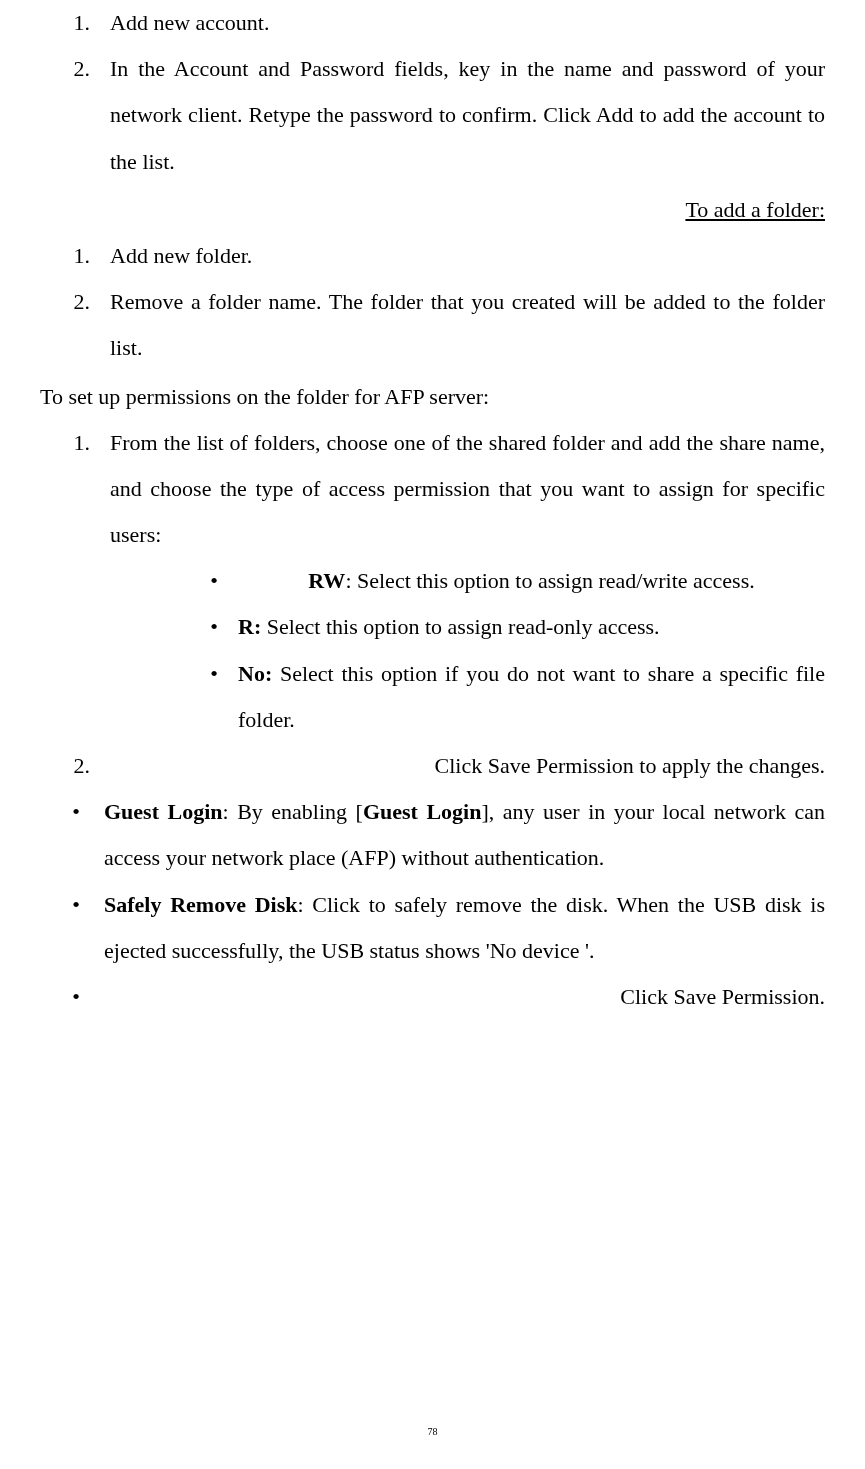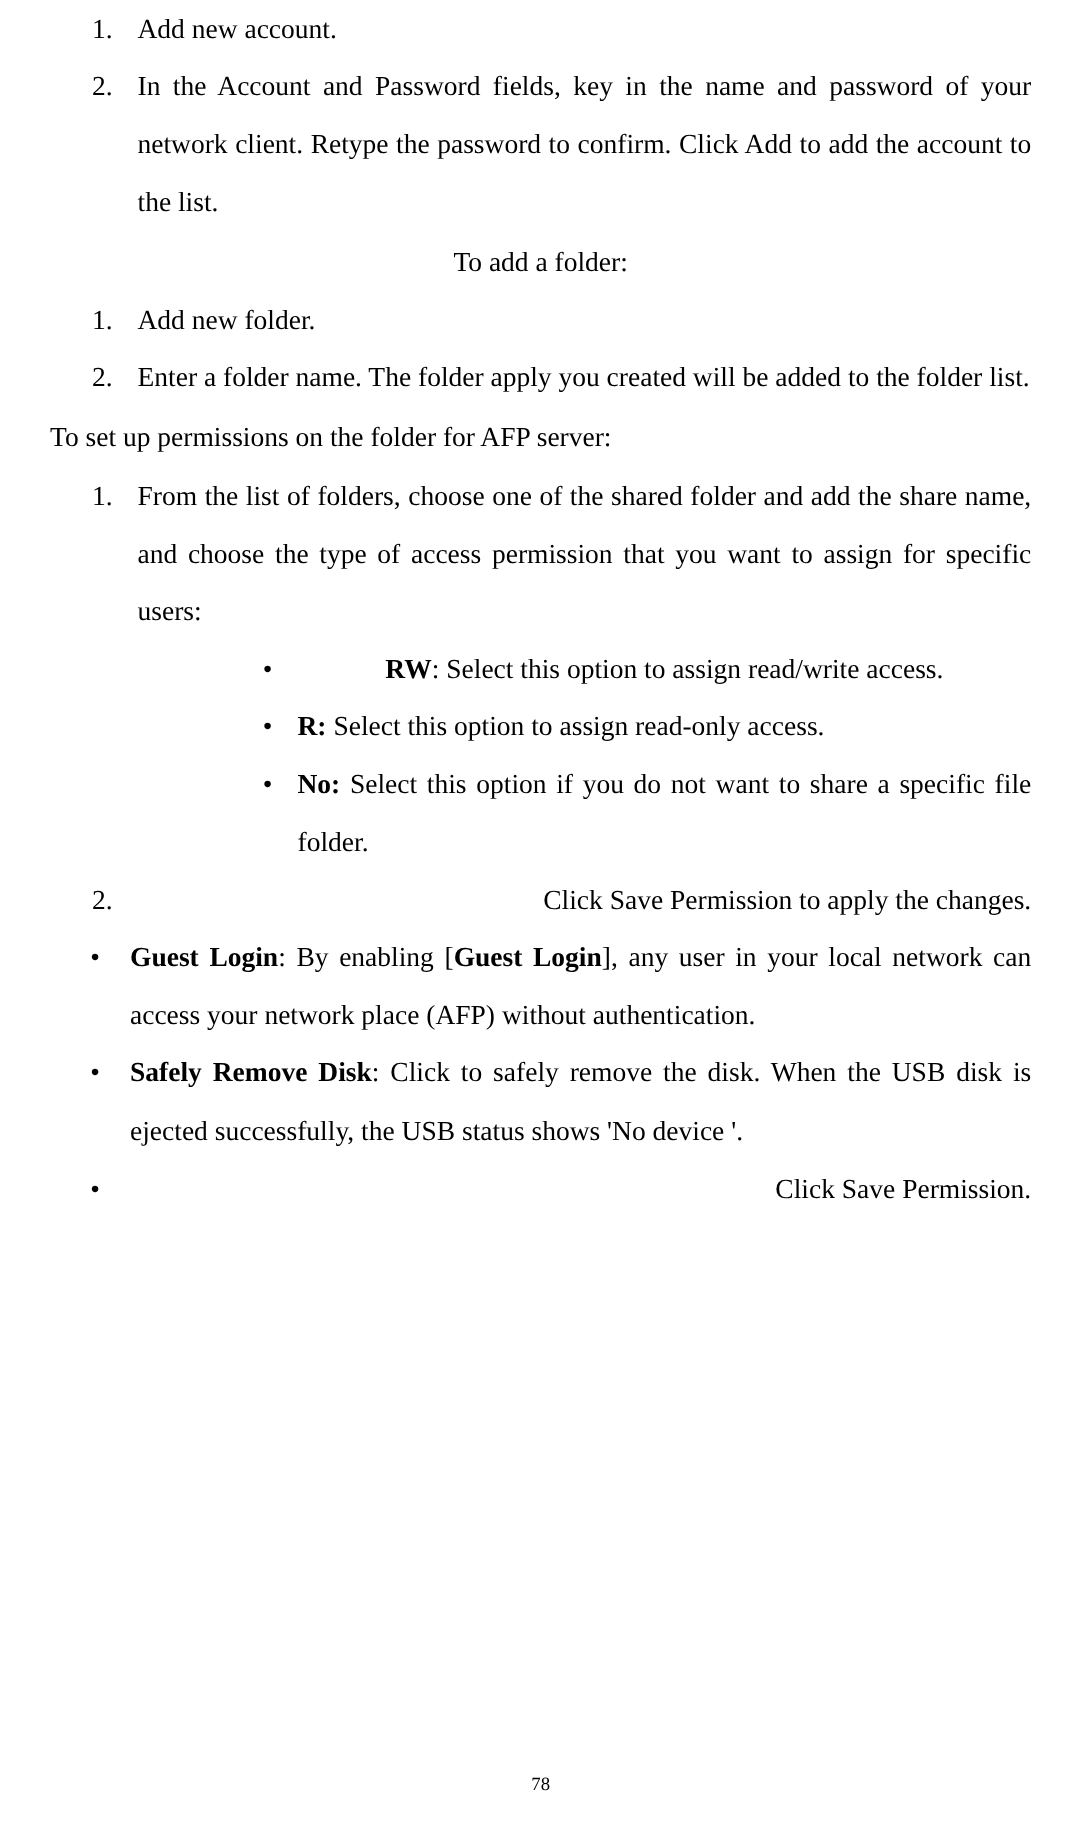--- a/index.html
+++ b/index.html
@@ -24,48 +24,48 @@
     .heading { margin-top: 2px; }
     .ul { list-style: none; }
     .ul .row { display: flex; }
     .ul .bullet { flex: 0 0 48px; text-align: center; }
     .ul .body { flex: 1; }
     .ul.inner { margin-left: 80px; }
     .ul.inner .bullet { flex: 0 0 48px; }
     .ul.outer { margin-left: 8px; }
     .ul.outer .bullet { flex: 0 0 56px; }
     .b { font-weight: bold; }
-    .page-num { position: absolute; bottom: 32px; left: 0; width: 100%; text-align: center; font-size: 15px; }
+    .page-num { position: absolute; bottom: 32px; left: 0; width: 100%; text-align: center; font-size: 10px; }
   </style>
 </head>
 <body>
 
 <div class="page">
 
   <div class="ol lvl1">
     <div class="row">
       <div class="num">1.</div>
       <div class="body">Add new account.</div>
     </div>
     <div class="row">
       <div class="num">2.</div>
       <div class="body">In the Account and Password fields, key in the name and password of your network client. Retype the password to confirm. Click Add to add the account to the list.</div>
     </div>
   </div>
 
-  <div class="heading" style="text-align:center;">To add a folder:</div>
+  <div class="heading" style="text-align:right;text-decoration:underline;">To add a folder:</div>
 
   <div class="ol lvl1">
     <div class="row">
       <div class="num">1.</div>
       <div class="body">Add new folder.</div>
     </div>
     <div class="row">
       <div class="num">2.</div>
-      <div class="body">Enter a folder name. The folder apply you created will be added to the folder list.</div>
+      <div class="body">Remove a folder name. The folder that you created will be added to the folder list.</div>
     </div>
   </div>
 
   <div class="heading" style="text-align:left;">To set up permissions on the folder for AFP server:</div>
 
   <div class="ol lvl1">
     <div class="row">
       <div class="num">1.</div>
       <div class="body">
         <span>From the list of folders, choose one of the shared folder and add the share name, and choose the type of access permission that you want to assign for specific users:</span>

